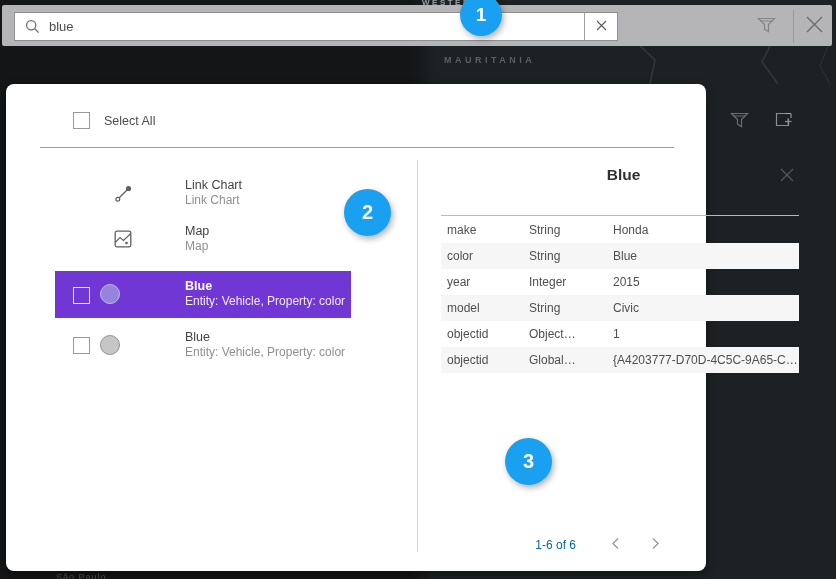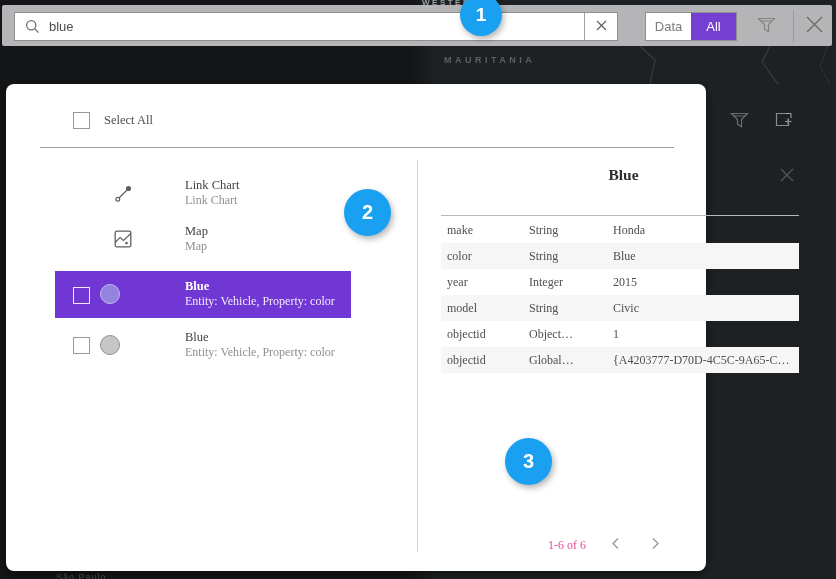--- a/index.html
+++ b/index.html
@@ -22,21 +22,21 @@
   .search-glyph{width:34px;display:flex;justify-content:center;align-items:center;}
   .clear-btn{width:33px;align-self:stretch;border:none;border-left:1px solid #9e9e9e;background:#fff;display:flex;align-items:center;justify-content:center;cursor:pointer;padding:0;}
   .seg{position:absolute;left:643px;top:7px;width:92px;height:29px;background:#fff;border:1px solid #8f8f8f;display:flex;box-sizing:border-box;}
   .seg-opt{flex:1;display:flex;align-items:center;justify-content:center;font-size:13px;color:#7c7c7c;cursor:pointer;}
   .seg-opt.selected{background:#7540d2;color:#fff;}
   .tb-funnel{position:absolute;left:750px;top:8px;width:28px;height:26px;background:none;border:none;display:flex;align-items:center;justify-content:center;cursor:pointer;padding:0;}
   .tb-vdiv{position:absolute;left:791px;top:5px;width:1px;height:33px;background:#9a9a9c;}
   .tb-close{position:absolute;left:798px;top:8px;width:28px;height:26px;background:none;border:none;display:flex;align-items:center;justify-content:center;cursor:pointer;padding:0;}
 
   
-  .panel{position:absolute;left:6px;top:84px;width:700px;height:487px;background:#fff;border-radius:8px;box-shadow:0 3px 10px rgba(0,0,0,.45);font-family:Liberation Serif, serif;}
+  .panel{position:absolute;left:6px;top:84px;width:700px;height:487px;background:#fff;border-radius:8px;box-shadow:0 3px 10px rgba(0,0,0,.45);}
   .checkbox{width:15px;height:15px;border:1px solid #9a9a9a;background:#fff;box-sizing:content-box;cursor:pointer;}
   .checkbox.on-purple{border-color:#efeaff;background:transparent;}
   .sel-all-row{position:absolute;left:67px;top:28px;display:flex;align-items:center;gap:14px;}
   .sel-all-label{font-size:12.5px;color:#4d4d4d;}
   .hdr-funnel{position:absolute;left:722px;top:26px;width:22px;height:22px;background:none;border:none;padding:0;cursor:pointer;}
   .hdr-add{position:absolute;left:766px;top:26px;width:24px;height:22px;background:none;border:none;padding:0;cursor:pointer;}
   .hdr-divider{position:absolute;left:34px;right:32px;top:63px;height:1px;background:#9c9c9c;}
 
   
   .result-plain{position:absolute;left:0;width:404px;display:flex;align-items:center;cursor:pointer;}
@@ -65,21 +65,21 @@
   .trow{display:flex;align-items:center;height:26px;}
   .trow.head{color:#333;height:24px;}
   .trow.head .tc{font-weight:normal;color:#383838;}
   .thead-div{height:1px;background:#b9b9b9;margin-bottom:1px;}
   .tbody .trow:nth-child(even){background:#f6f6f6;}
   .tc{padding-left:6px;box-sizing:border-box;white-space:nowrap;overflow:hidden;}
   .tc-name{width:82px;}
   .tc-type{width:84px;}
   .tc-value{flex:1;}
   .pagination{position:absolute;right:38px;top:450px;display:flex;align-items:center;}
-  .pag-label{font-size:12px;color:#ec4899;margin-right:16px;}
+  .pag-label{font-size:12px;color:#0369a1;margin-right:26px;}
   .pag-btn{width:26px;height:22px;background:none;border:none;padding:0;cursor:pointer;display:flex;align-items:center;justify-content:center;}
   .pag-btn + .pag-btn{margin-left:14px;}
 
   
   .anno{position:absolute;border-radius:50%;background:#1aa0f0;color:#fff;display:flex;align-items:center;justify-content:center;font-weight:bold;box-shadow:2px 3px 6px rgba(0,0,0,.3);z-index:50;}
   .anno1{left:460px;top:-6px;width:42px;height:42px;font-size:19px;}
   .anno2{left:344px;top:189px;width:47px;height:47px;font-size:20px;}
   .anno3{left:505px;top:438px;width:47px;height:47px;font-size:20px;}
 </style>
 </head>
@@ -108,24 +108,20 @@
       </span>
       <input type="text" value="blue" style="">
       <button class="clear-btn">
         <span>
           <svg width="11" height="11" viewBox="0 0 11 11">
               <line x1="1" y1="1" x2="10" y2="10" stroke="#5b5b5b" stroke-width="1.1"></line>
               <line x1="10" y1="1" x2="1" y2="10" stroke="#5b5b5b" stroke-width="1.1"></line>
             </svg>
         </span>
       </button>
-    </div>
-    <div class="seg">
-      <div class="seg-opt">Data</div>
-      <div class="seg-opt selected">All</div>
     </div>
     <button class="tb-funnel">
       <span>
         <svg width="19" height="18" viewBox="0 0 19 18">
             <path d="M1.5 2.5 H17.5 L11.5 8.6 V15.6 L7.5 13.2 V8.6 Z" fill="none" stroke="#848484" stroke-width="1.2"></path>
             <line x1="3.5" y1="5" x2="15.5" y2="5" stroke="#848484" stroke-width="1"></line>
           </svg>
       </span>
     </button>
     <div class="tb-vdiv"></div>

